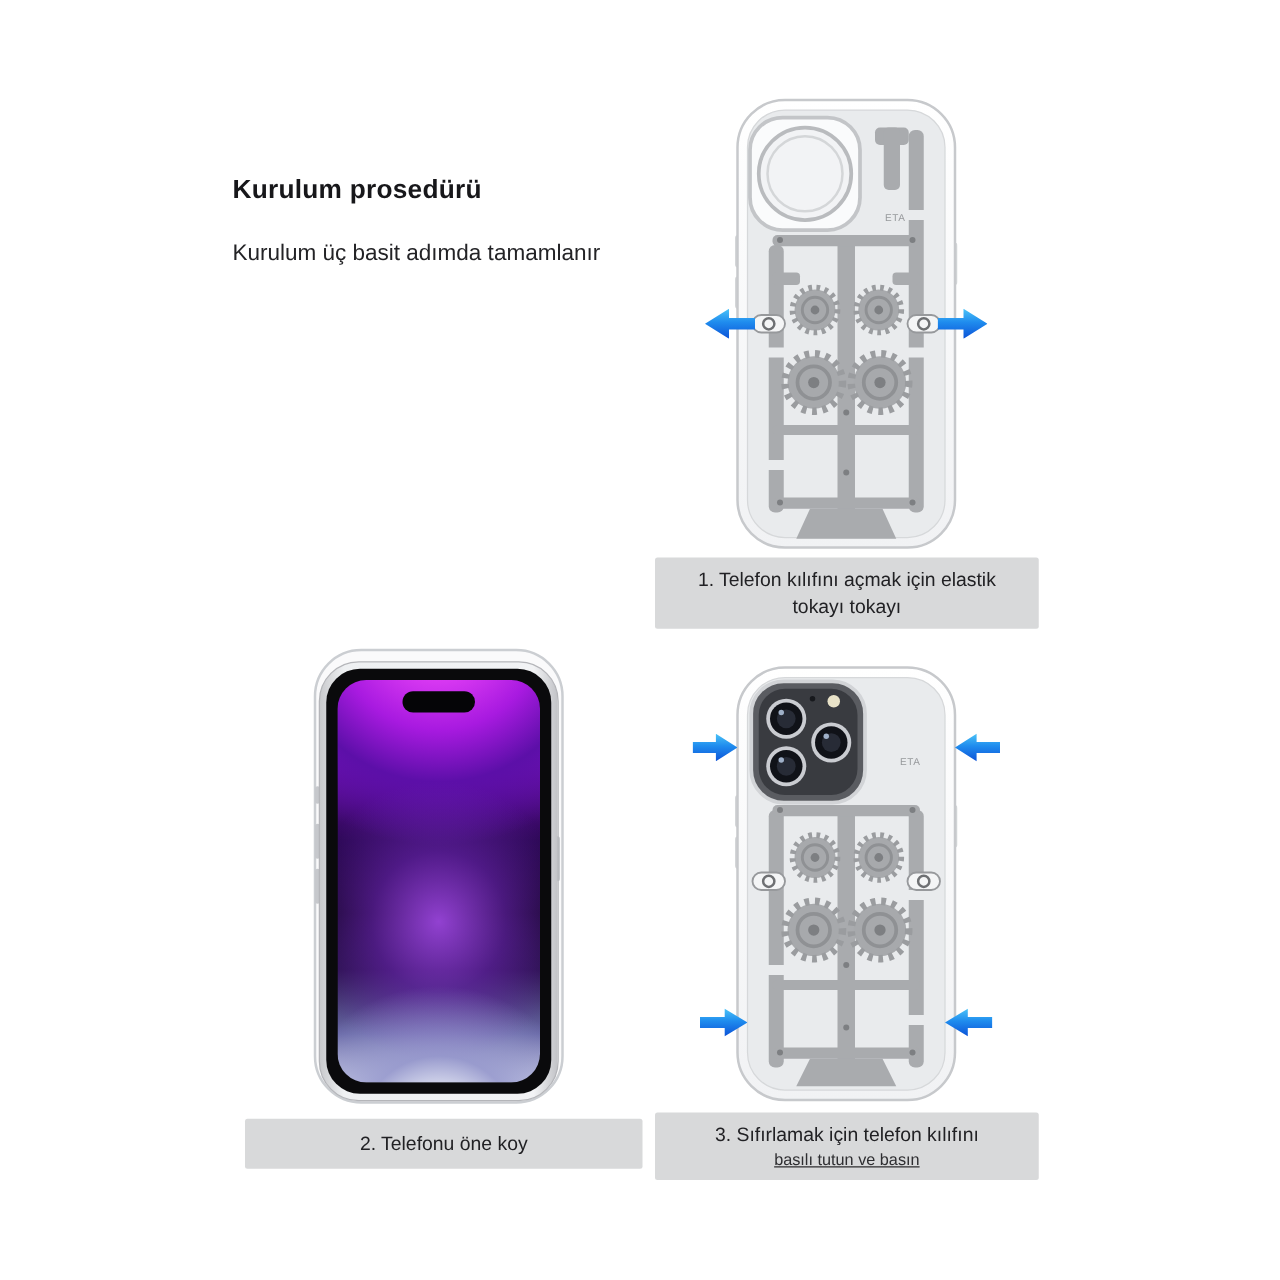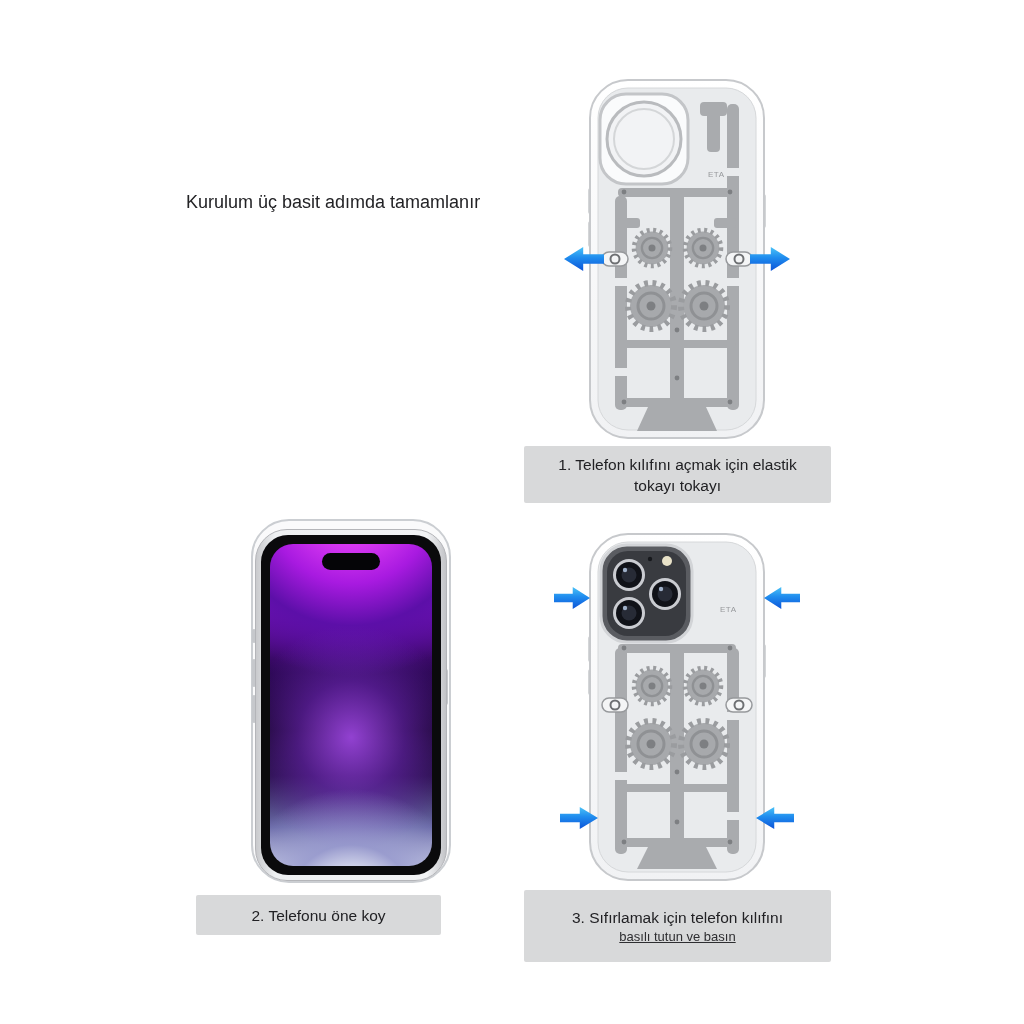--- a/index.html
+++ b/index.html
@@ -19,22 +19,22 @@
   .fig-case2{left:548px;top:532px;width:262px;height:352px;}
   .fig-phone{left:250px;top:519px;width:200px;height:366px;}
   .case-svg{position:absolute;left:28px;top:0;}
   .fig-case2 .case-svg{left:40px;}
 
   .caption{position:absolute;background:var(--caption-bg);display:flex;flex-direction:column;align-items:center;justify-content:center;text-align:center;color:#212124;border-radius:2px;}
   .caption .l1{font-size:15.5px;line-height:21px;}
   .caption .l2{font-size:15.5px;line-height:21px;}
   .caption .l2-small{font-size:13px;line-height:18px;color:#2e2e31;text-decoration:underline;}
   .cap1{left:524px;top:446px;width:307px;height:57px;}
-  .cap2{left:196px;top:895px;width:245px;height:40px;}
-  .cap3{left:524px;top:890px;width:307px;height:72px;}
+  .cap2{left:196px;top:895px;width:318px;height:40px;}
+  .cap3{left:524px;top:890px;width:307px;height:54px;}
 
   .arrow{position:absolute;background:linear-gradient(180deg,var(--arrow-light) 0%,#1f8cee 45%,var(--arrow-dark) 100%);z-index:5;}
   .arrow.right{clip-path:polygon(0 32%,52% 32%,52% 4%,100% 50%,52% 96%,52% 68%,0 68%);}
   .arrow.left{clip-path:polygon(100% 32%,48% 32%,48% 4%,0 50%,48% 96%,48% 68%,100% 68%);}
 
   
   .a1-left{left:4px;top:168px;width:40px;height:26px;}
   .a1-right{left:190px;top:168px;width:40px;height:26px;}
   
   .a2-tl{left:6px;top:54px;width:36px;height:24px;}
@@ -57,20 +57,21 @@
   .sb-mute{left:2px;top:110px;height:14px;}
   .sb-volup{left:2px;top:140px;height:28px;}
   .sb-voldn{left:2px;top:176px;height:28px;}
   .sb-power{right:2px;top:150px;height:36px;}
 </style>
 </head>
 <body>
 
 <div class="stage">
 
+  <div class="title">Kurulum prosedürü</div>
   <div class="subtitle">Kurulum üç basit adımda tamamlanır</div>
 
   <div class="figure fig-case1">
     <svg class="case-svg" width="178" height="362" viewBox="0 0 178 362">
       <defs>
         <linearGradient id="frame1" x1="0" y1="0" x2="0" y2="1">
           <stop offset="0" stop-color="#ffffff"></stop>
             <stop offset="1" stop-color="#f1f2f4"></stop>
         </linearGradient>
         <g id="gear1">

